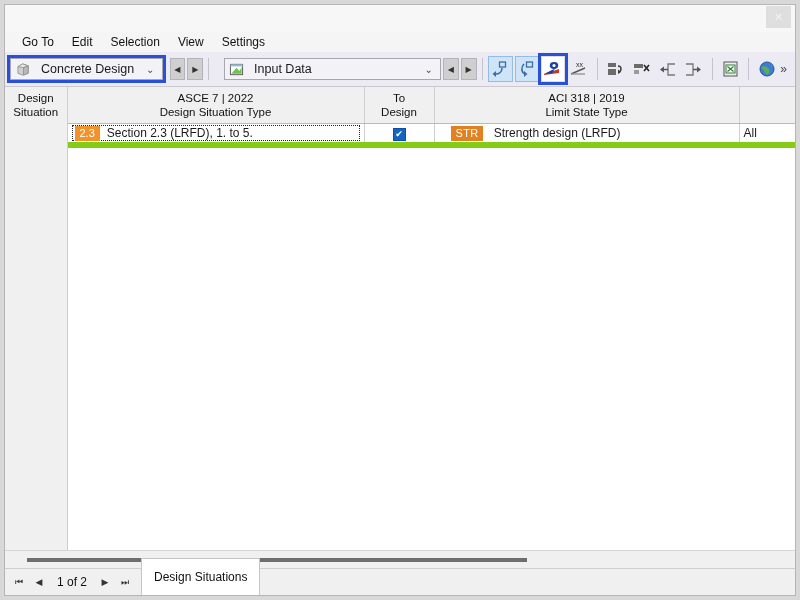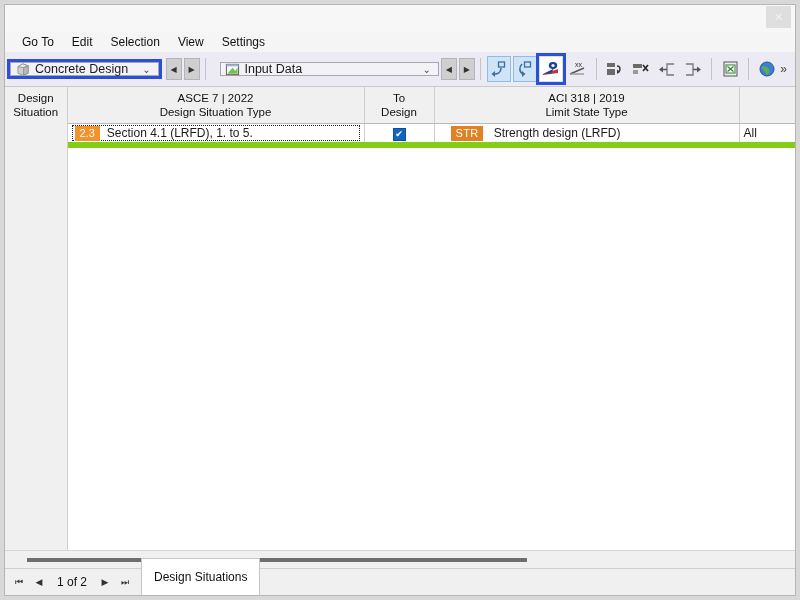--- a/index.html
+++ b/index.html
@@ -72,26 +72,27 @@
     flex: 0 0 auto;
     background: #eceaf2;
     display: flex;
     align-items: center;
     padding: 0 2px;
     border-bottom: 1px solid #c9c9cf;
     position: relative;
   }
 
   .combo {
-    height: 14px;
+    height: 22px;
     background: #f3f2f7;
     border: 1px solid #a7a7b4;
     display: flex;
     align-items: center;
     box-sizing: border-box;
+    gap: 6px;
   }
   .combo.sel-highlight {
     outline: 3px solid #2b50d8;
     outline-offset: 0px;
     margin: 0 5px 0 3px;
   }
   .combo-label {
     font-size: 12.5px;
     white-space: nowrap;
     padding-left: 4px;
@@ -479,21 +480,21 @@
             <div>for I</div>
           </th>
         </tr>
       </thead>
       <tbody>
         <tr>
           <td class="rowhdr">DS1</td>
           <td>
             <div class="cell-selected">
               <span class="badge badge-23">2.3</span>
-              <span>Section 4.1 (LRFD), 1. to 5.</span>
+              <span>Section 2.3 (LRFD), 1. to 5.</span>
             </div>
           </td>
           <td class="center">
             <span class="cbx">✔</span>
           </td>
           <td>
             <span class="badge badge-str">STR</span>
             <span>Strength design (LRFD)</span>
           </td>
           <td>All</td>

